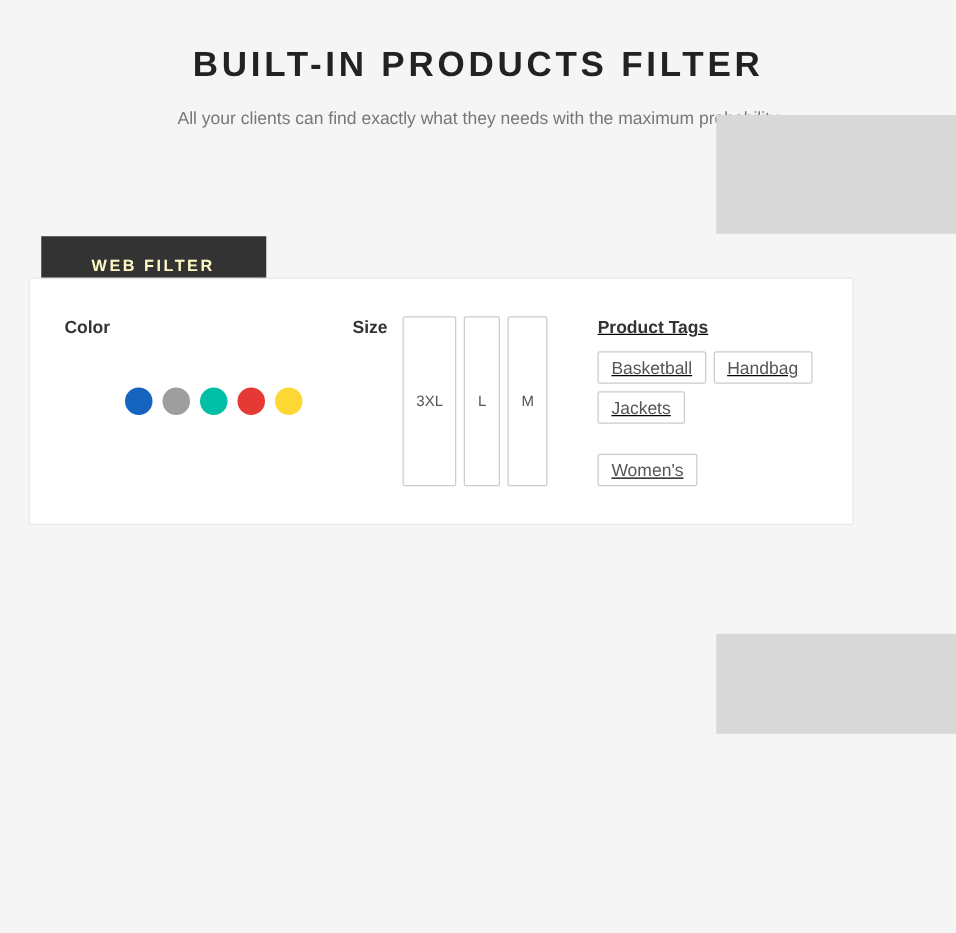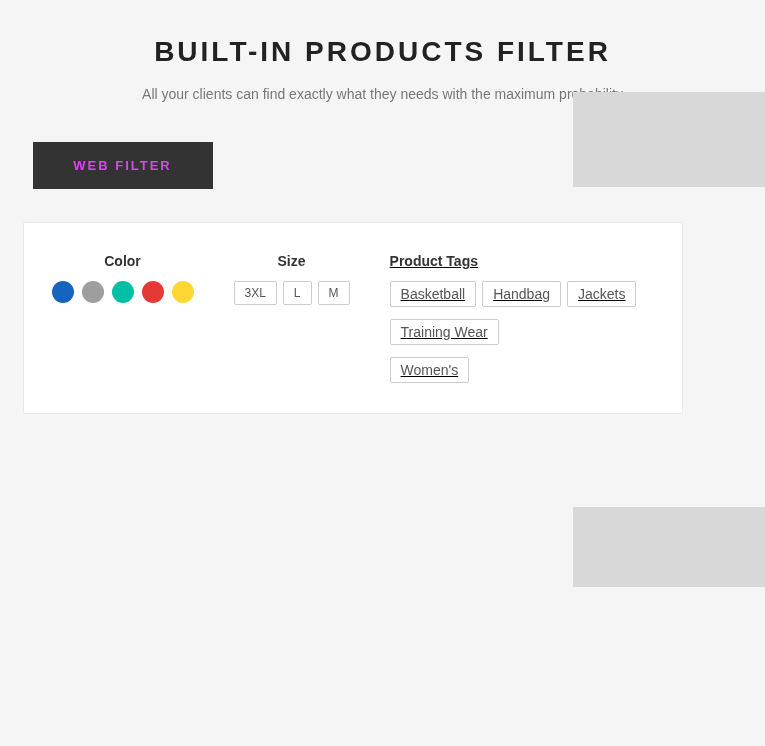--- a/index.html
+++ b/index.html
@@ -46,50 +46,49 @@
 
     .left-panel {
       display: flex;
       flex-direction: column;
       gap: 16px;
       flex: 1;
     }
 
     .web-filter-btn {
       background: #333;
-      color: #d946ef;
+      color: #fef9c3;
       border: none;
       padding: 16px 32px;
       font-size: 13px;
       font-weight: 700;
       letter-spacing: 2px;
       text-transform: uppercase;
       cursor: pointer;
       width: 180px;
+      margin-top: 47px;
     }
 
     .filter-panel {
       background: #fff;
       border: 1px solid #e8e8e8;
       border-radius: 2px;
       padding: 30px 28px;
       width: 660px;
       position: absolute;
       top: 80px;
       left: -10px;
       z-index: 2;
       display: flex;
       gap: 40px;
     }
 
     .filter-section {
       display: flex;
-      flex-direction: column;
       gap: 12px;
-      align-items: center;
     }
 
     .filter-label {
       font-size: 14px;
       font-weight: 600;
       color: #333;
     }
 
     .color-circles {
       display: flex;
@@ -274,21 +273,20 @@
 
 
       <div class="tags-section">
         <span class="filter-label">Product Tags</span>
         <div class="tags-row">
           <span class="tag">Basketball</span>
           <span class="tag">Handbag</span>
           <span class="tag">Jackets</span>
         </div>
         <div class="tags-row">
-          <span class="tag">Training Wear</span>
         </div>
         <div class="tags-row">
           <span class="tag">Women's</span>
         </div>
       </div>
 
     </div>
   </div>
 </div>
 

